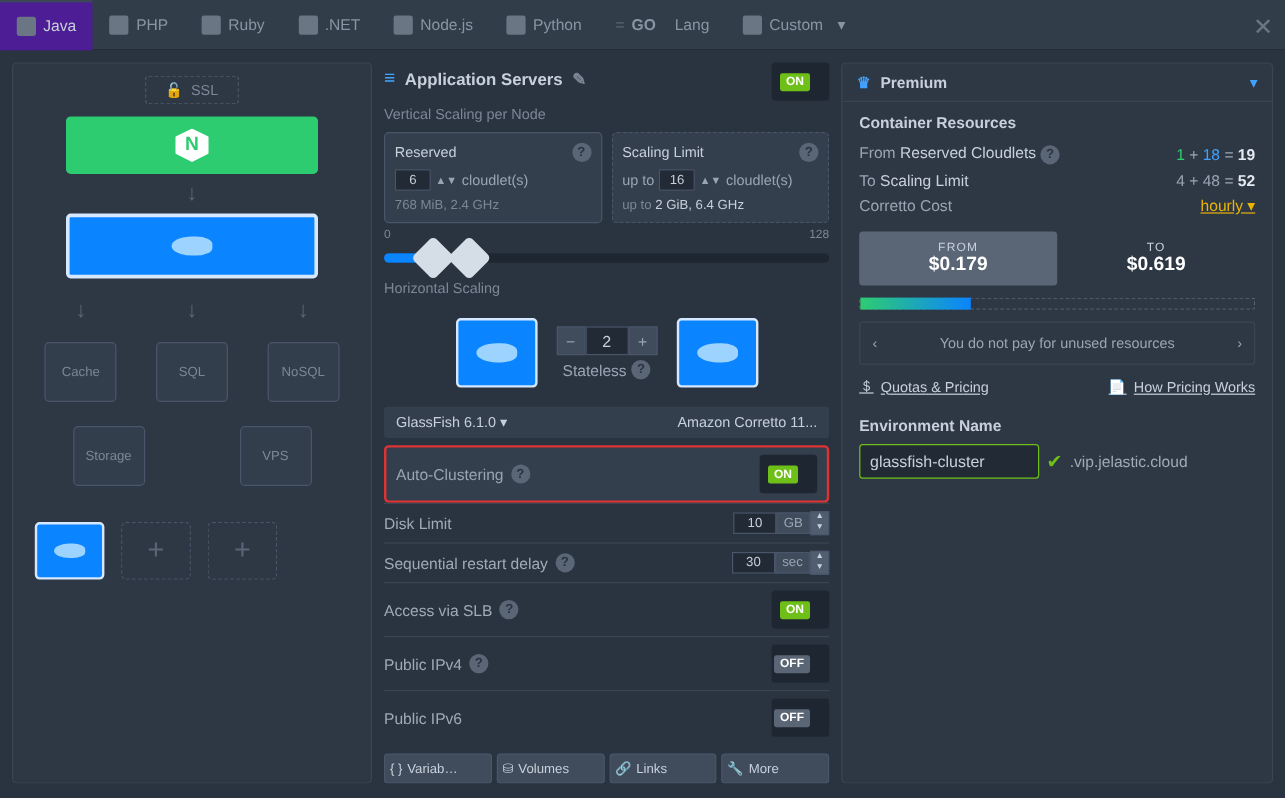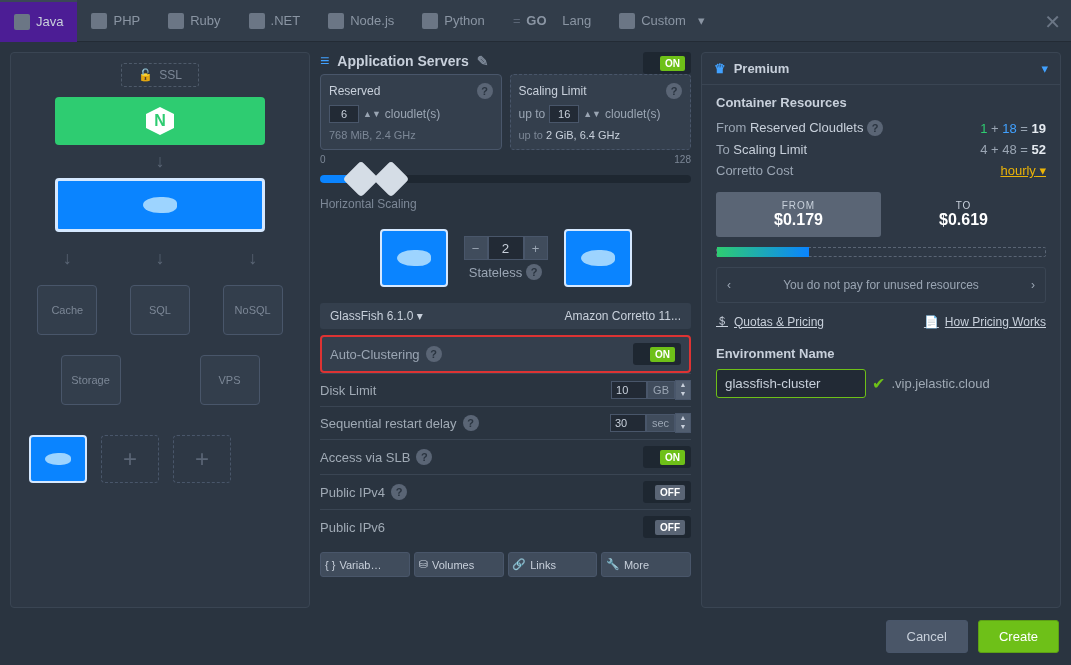--- a/index.html
+++ b/index.html
@@ -19,21 +19,21 @@
 .node-box{border-radius:4px;display:flex;align-items:center;justify-content:center;margin:0 auto}
 .nginx{background:#2ecc71;width:210px;height:48px}
 .glassfish{background:#0a84ff;width:210px;height:54px;border:3px solid #d5e8ff;position:relative}
 .arrow{text-align:center;color:#5a6575;font-size:18px;margin:6px 0}
 .row3{display:flex;justify-content:space-around;margin-top:10px}
 .drop-node{width:60px;height:50px;border:1px solid #49566a;border-radius:4px;background:#333e4c;color:#7c8796;font-size:11px;display:flex;align-items:center;justify-content:center}
 .small-fish{width:58px;height:48px;background:#0a84ff;border:2px solid #d5e8ff;border-radius:4px;display:flex;align-items:center;justify-content:center}
 .plus-box{width:58px;height:48px;border:1px dashed #49566a;border-radius:4px;color:#5a6575;font-size:24px;display:flex;align-items:center;justify-content:center}
 .section-title{color:#c8d0db;font-weight:bold;font-size:14px;display:flex;align-items:center;gap:8px;margin-bottom:4px}
 .hamburger{color:#41a1ff;font-size:16px}
-.toggle{width:48px;height:22px;background:#1e2731;border-radius:3px;position:relative;display:inline-flex;align-items:center;justify-content:flex-end;padding:6px}
+.toggle{width:48px;height:22px;background:#1e2731;border-radius:3px;position:relative;display:inline-flex;align-items:center;justify-content:flex-end;padding:16px}
 .toggle.on span{background:#6ec018;color:#fff}
 .toggle.off span{background:#5a6575;color:#fff}
 .toggle span{padding:2px 5px;border-radius:2px;font-size:10px;font-weight:bold}
 .subtitle{color:#7c8796;font-size:12px;margin:4px 0 8px}
 .scale-boxes{display:flex;gap:8px}
 .sbox{flex:1;border:1px solid #49566a;border-radius:4px;padding:8px;background:#343f4d}
 .sbox.dashed{border-style:dashed}
 .sbox-title{color:#c8d0db;font-size:12px;display:flex;justify-content:space-between;align-items:center}
 .help{width:16px;height:16px;border-radius:50%;background:#5a6575;color:#2a3440;display:inline-flex;align-items:center;justify-content:center;font-size:11px;font-weight:bold}
 .mini-input{width:30px;background:#222a35;border:1px solid #49566a;color:#c8d0db;text-align:center;font-size:11px;padding:2px}
@@ -46,21 +46,21 @@
 .hscale{display:flex;align-items:center;justify-content:center;gap:16px;margin:10px 0}
 .counter{display:flex;flex-direction:column;align-items:center;gap:4px}
 .counter-row{display:flex;align-items:center}
 .counter-btn{width:24px;height:24px;background:#404c5c;border:1px solid #49566a;color:#9aa5b3;display:flex;align-items:center;justify-content:center;cursor:pointer}
 .counter-val{width:36px;height:24px;background:#222a35;border:1px solid #49566a;color:#c8d0db;text-align:center}
 .version-row{display:flex;justify-content:space-between;align-items:center;background:#343f4d;border-radius:3px;padding:6px 10px;margin:6px 0}
 .version-row span{color:#c8d0db;font-size:12px}
 .setting-row{display:flex;justify-content:space-between;align-items:center;padding:6px 0;border-top:1px solid #3a4553}
 .setting-row.hl{border:2px solid #d33;border-radius:4px;padding:6px 8px;background:#343f4d}
 .spin-input{display:flex;align-items:center}
-.spin-input input{width:36px;background:#222a35;border:1px solid #49566a;color:#c8d0db;text-align:left;padding:2px 4px;font-size:11px}
+.spin-input input{width:36px;background:#222a35;border:1px solid #49566a;color:#c8d0db;text-align:center;padding:2px 4px;font-size:11px}
 .spin-unit{background:#404c5c;border:1px solid #49566a;padding:2px 5px;font-size:11px;color:#9aa5b3}
 .spin-arrows{width:16px;background:#515e70;border:1px solid #49566a;display:flex;flex-direction:column;font-size:7px;color:#c8d0db}
 .spin-arrows div{height:9px;text-align:center}
 .bottom-btns{display:flex;gap:4px;margin-top:8px}
 .bbtn{flex:1;background:#404c5c;border:1px solid #49566a;border-radius:3px;padding:5px 4px;font-size:11px;color:#c8d0db;display:flex;align-items:center;gap:4px;cursor:pointer;white-space:nowrap;overflow:hidden}
 .premium-hdr{display:flex;align-items:center;justify-content:space-between;padding:8px 12px;border-bottom:1px solid #3a4553}
 .premium-hdr .title{color:#c8d0db;font-weight:bold;display:flex;align-items:center;gap:8px}
 .crown{color:#41a1ff}
 .p-section{padding:10px 14px}
 .p-section h4{color:#c8d0db;font-size:13px;margin-bottom:10px}
@@ -176,20 +176,21 @@
     <div style="display:flex;justify-content:space-between;align-items:center">
       <div class="section-title">
         <span class="hamburger">≡</span>
         <span>Application Servers</span>
         <span style="color:#7c8796">✎</span>
       </div>
       <div class="toggle on">
             <span>ON</span>
           </div>
     </div>
+    <div class="subtitle">Vertical Scaling per Node</div>
     <div class="scale-boxes">
       <div class="sbox">
         <div class="sbox-title">
               <span>Reserved</span>
               <span class="help">?</span>
             </div>
         <div class="sbox-line">
               <input class="mini-input" value="6" style="">
               <span style="font-size:9px">▲▼</span>
               <span>cloudlet(s)</span>

